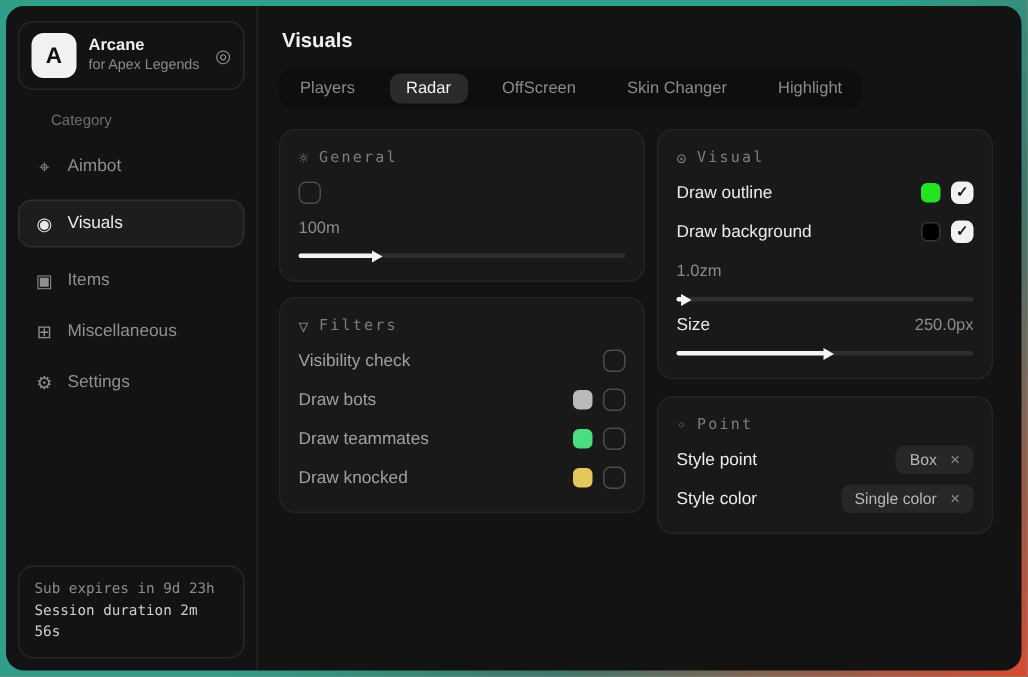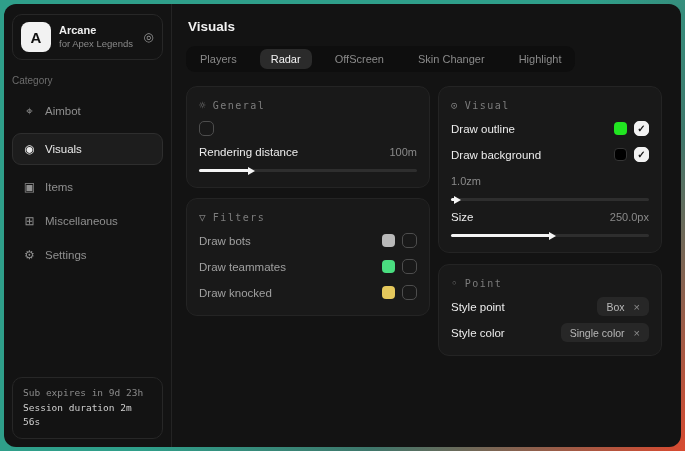--- a/index.html
+++ b/index.html
@@ -20,21 +20,21 @@
   }
   .logo-box {
     width:30px; height:30px; background:#f2f2f2; border-radius:8px;
     display:flex; align-items:center; justify-content:center;
     color:#111; font-weight:700; font-size:15px;
   }
   .logo-texts { flex:1; line-height:1.25; }
   .logo-title { color:#efefef; font-size:11px; font-weight:700; }
   .logo-sub { color:#8a8a8a; font-size:9.5px; }
   .logo-gear { color:#9a9a9a; font-size:12px; }
-  .cat-label { color:#6d6d6d; font-size:10px; margin:15px 10px 8px 0; }
+  .cat-label { color:#6d6d6d; font-size:10px; margin:15px 10px 8px 22px; }
   .side-item {
     display:flex; align-items:center; gap:9px; padding:6px 10px; margin:3px 0;
     border-radius:9px; color:#8f8f8f; font-size:11.5px; border:1px solid transparent;
     cursor:default;
   }
   .side-item .s-icon { font-size:12px; width:13px; text-align:center; }
   .side-item.active {
     background:#1d1d1d; border-color:#2e2e2e; color:#eaeaea; padding:8px 10px; margin:5px 0;
   }
   .side-spacer { flex:1; }
@@ -154,34 +154,37 @@
       <div class="col-left">
         <div class="panel">
           <div class="panel-head">
             <span class="p-icon">☼</span>
             <span>General</span>
           </div>
           <div class="row">
             <span class="checkbox"></span>
           </div>
           <div class="row mt2">
-            <span class="lbl strong">Rendering distance</span>
             <span class="val">100m</span>
           </div>
           <div class="slider">
             <div class="fill" style="width:23%">
               <span class="thumb"></span>
             </div>
           </div>
         </div>
 
         <div class="panel">
           <div class="panel-head">
             <span class="p-icon">▽</span>
             <span>Filters</span>
+          </div>
+          <div class="row">
+            <span class="lbl">Visibility check</span>
+            <span class="checkbox"></span>
           </div>
           <div class="row">
             <span class="lbl">Draw bots</span>
             <span class="swatch" style="background:#b9b9b9"></span>
             <span class="checkbox"></span>
           </div>
           <div class="row">
             <span class="lbl">Draw teammates</span>
             <span class="swatch" style="background:#4ade80"></span>
             <span class="checkbox"></span>

